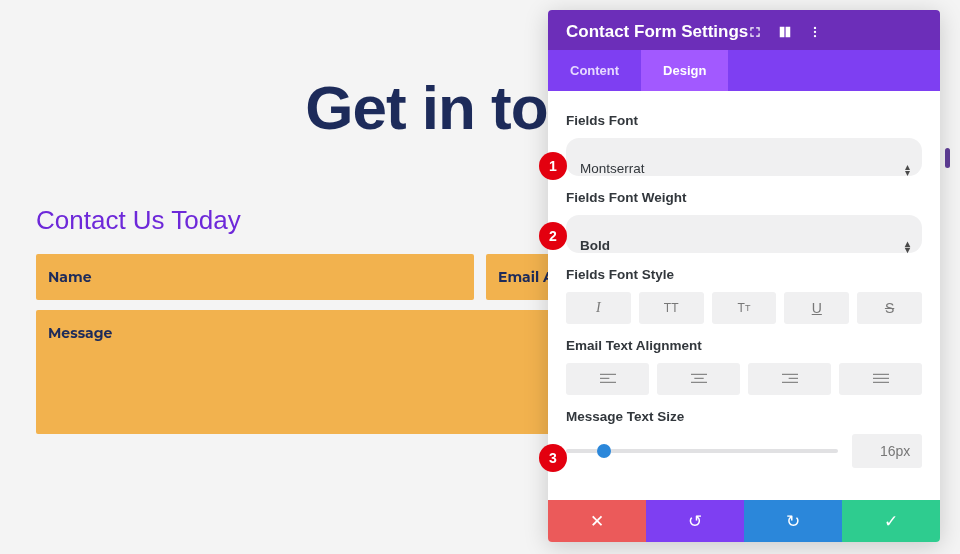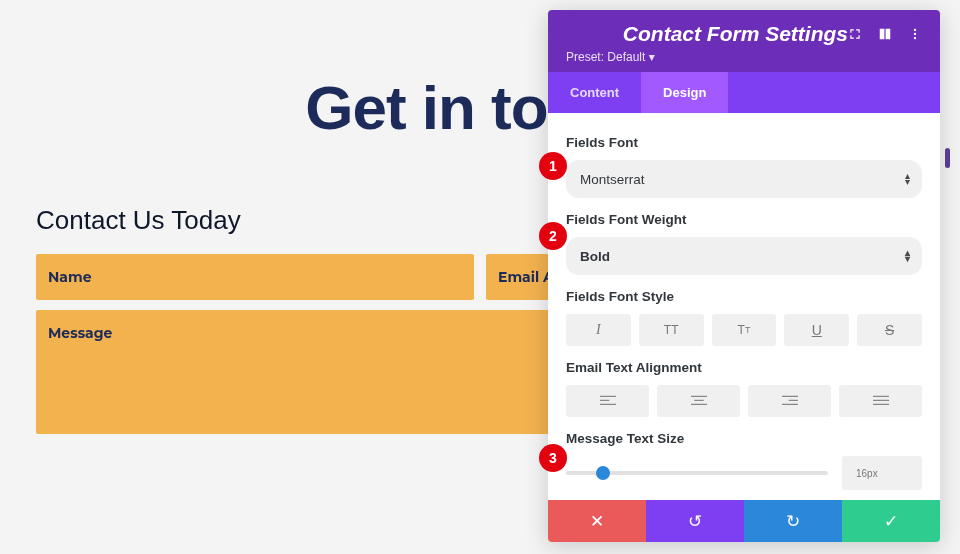--- a/index.html
+++ b/index.html
@@ -3,57 +3,57 @@
 <meta charset="utf-8">
 <style>
   * { box-sizing: border-box; margin: 0; padding: 0; }
   body { font-family: -apple-system, "Segoe UI", Helvetica, Arial, sans-serif; background: #fff; width: 960px; height: 554px; overflow: hidden; position: relative; }
   
   
   .page-bg { position: absolute; inset: 0; background: #f4f4f4; }
   .page-bg-inner { position: absolute; left: 0; right: 0; top: 40px; bottom: 0; padding: 0 36px; }
   .hero-title { font-size: 62px; font-weight: 800; color: #1d2b5a; text-align: center; letter-spacing: -1px; margin-top: 32px; }
   .contact-section { margin-top: 62px; }
-  .contact-heading { font-size: 26px; font-weight: 400; color: #0f172a; margin-bottom: 18px; }
+  .contact-heading { font-size: 26px; font-weight: 400; color: #6d28d9; margin-bottom: 18px; }
   .fields-row { display: flex; gap: 12px; }
   .field { background: #f2b24e; color: #1d2b5a; font-weight: 700; font-size: 14px; padding: 14px 12px; border-radius: 2px; font-family: "Montserrat", sans-serif; }
   .field-name { flex: 1; }
   .field-email { flex: 1; }
   .field-msg { margin-top: 10px; height: 124px; position: relative; }
   .resize-handle { position: absolute; right: 2px; bottom: 2px; width: 10px; height: 10px; background: linear-gradient(135deg, transparent 50%, rgba(0,0,0,.18) 50%); }
   .submit-row { display: flex; justify-content: flex-end; align-items: center; gap: 8px; margin-top: 18px; font-size: 13px; }
   .captcha-text { color: #555; font-size: 13px; margin-right: 4px; }
   .captcha-box { width: 42px; height: 36px; background: #f2b24e; border-radius: 2px; }
   .submit-btn { border: 2px solid #2e86de; color: #2e86de; background: #fff; padding: 10px 22px; font-size: 16px; border-radius: 2px; }
   
   
   .panel { position: absolute; right: 20px; top: 10px; width: 392px; background: #fff; box-shadow: 0 4px 24px rgba(0,0,0,.18); border-radius: 4px; overflow: hidden; display: flex; flex-direction: column; height: 532px; }
   .p-header { background: #6c2eb9; color: #fff; padding: 12px 18px 8px; }
-  .p-title { font-size: 21px; font-weight: 700; display: flex; align-items: center; justify-content: flex-end; font-style: italic; }
+  .p-title { font-size: 17px; font-weight: 700; display: flex; align-items: center; justify-content: flex-start; }
   .p-title-icons { display: flex; gap: 16px; align-items: center; }
   .p-title-icons span { width: 14px; height: 14px; display: flex; align-items: center; justify-content: center; color: #fff; font-size: 13px; }
   .p-preset { font-size: 12px; opacity: .85; margin-top: 4px; }
   .p-tabs { background: #7e3ff2; display: flex; align-items: center; }
   .p-tab { color: #e6d9ff; font-size: 13px; font-weight: 600; padding: 13px 22px; cursor: pointer; }
   .p-tab.active { background: #a259ff; color: #fff; }
   .p-body { flex: 1; overflow-y: auto; padding: 14px 18px 4px; }
   .p-body::-webkit-scrollbar { width: 6px; }
   .p-label { font-size: 13.5px; font-weight: 600; color: #32373c; margin: 8px 0 10px; }
-  .p-select { position: relative; background: #f0f0f1; border-radius: 13px; height: 38px; display: flex; align-items: center; padding: 0 36px 0 14px; font-size: 13.5px; color: #32373c; font-weight: 600; margin-bottom: 14px; }
+  .p-select { position: relative; background: #f0f0f1; border-radius: 13px; height: 38px; display: flex; align-items: flex-end; padding: 0 36px 0 14px; font-size: 13.5px; color: #32373c; font-weight: 600; margin-bottom: 14px; }
   .p-select-plain { font-weight: 400; }
   .p-select-caret { position: absolute; right: 12px; font-size: 10px; color: #4a4a4a; line-height: 6px; }
   .btn-row { display: flex; gap: 8px; margin-bottom: 14px; }
   .tiny-btn { flex: 1; height: 32px; background: #f0f0f1; border-radius: 3px; display: flex; align-items: center; justify-content: center; color: #777; font-family: Georgia, serif; font-size: 14px; }
   .tiny-btn.u { text-decoration: underline; font-family: inherit; }
   .tiny-btn.s { text-decoration: line-through; font-family: inherit; }
   .align-row .tiny-btn svg { width: 16px; height: 12px; }
   .slider-row { display: flex; align-items: center; gap: 14px; margin-bottom: 14px; }
   .slider-track { flex: 1; height: 4px; background: #e1e1e3; position: relative; border-radius: 2px; }
   .slider-thumb { position: absolute; top: 50%; transform: translate(-50%,-50%); width: 14px; height: 14px; border-radius: 50%; background: #2b87da; }
-  .slider-val { width: 80px; height: 34px; background: #f0f0f1; border-radius: 3px; display: flex; align-items: center; padding-left: 14px; font-size: 10px; color: #777; }
+  .slider-val { width: 70px; height: 34px; background: #f0f0f1; border-radius: 3px; display: flex; align-items: center; padding-left: 28px; font-size: 14px; color: #777; }
   .scroll-thumb { position: absolute; right: 10px; top: 148px; width: 5px; height: 20px; background: #5a3a8f; border-radius: 3px; }
   
   
   .p-footer { display: flex; height: 42px; }
   .p-fbtn { flex: 1; display: flex; align-items: center; justify-content: center; color: #fff; font-size: 17px; }
   .fb-red { background: #eb5a5a; }
   .fb-purple { background: #7e3ff2; }
   .fb-blue { background: #2b87da; }
   .fb-green { background: #2ecc8f; }
   
@@ -108,21 +108,20 @@
           </span>
         <span>
             <svg class="ic" viewBox="0 0 24 24">
               <circle cx="12" cy="5" r="2"></circle>
               <circle cx="12" cy="12" r="2"></circle>
               <circle cx="12" cy="19" r="2"></circle>
             </svg>
           </span>
       </div>
     </div>
-    <div class="p-preset">Preset: Default ▾</div>
   </div>
   <div class="p-tabs">
     <div class="p-tab">Content</div>
     <div class="p-tab active">Design</div>
   </div>
   <div class="p-body">
 
     <div class="p-label">Fields Font</div>
     <div class="p-select p-select-plain">
       <span>Montserrat</span>

